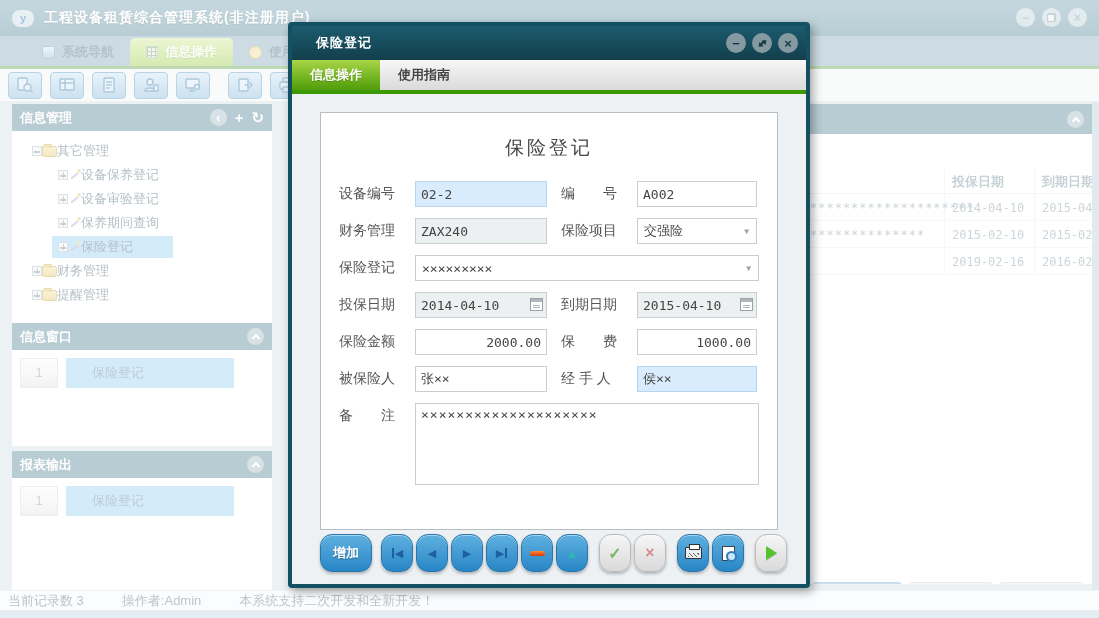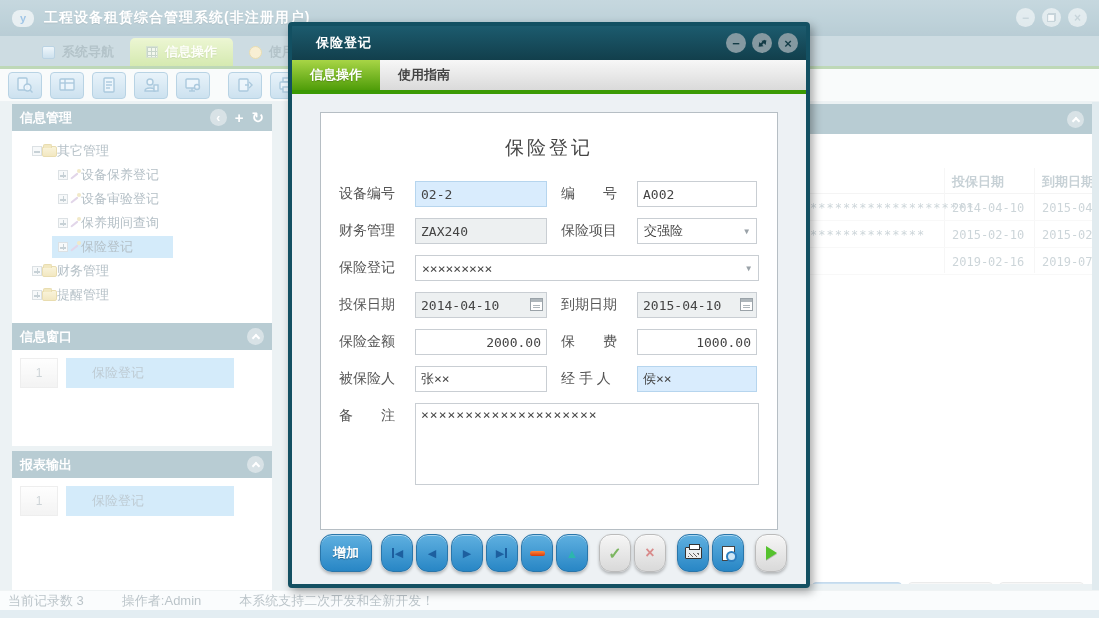--- a/index.html
+++ b/index.html
@@ -384,21 +384,21 @@
         <span class="gr-end">2015-04</span>
       </div>
       <div class="grid-row" style="top:87px">
         <span class="gr-masked">**************</span>
         <span class="gr-start">2015-02-10</span>
         <span class="gr-end">2015-02</span>
       </div>
       <div class="grid-row" style="top:114px">
         <span class="gr-masked"></span>
         <span class="gr-start">2019-02-16</span>
-        <span class="gr-end">2019-07</span>
+        <span class="gr-end">2016-02</span>
       </div>
       <div class="bg-btnbar">
         <span class="bgbtn blue"></span>
         <span class="bgbtn"></span>
         <span class="bgbtn"></span>
       </div>
     </div>
   </div>
 
   <div class="statusbar">

